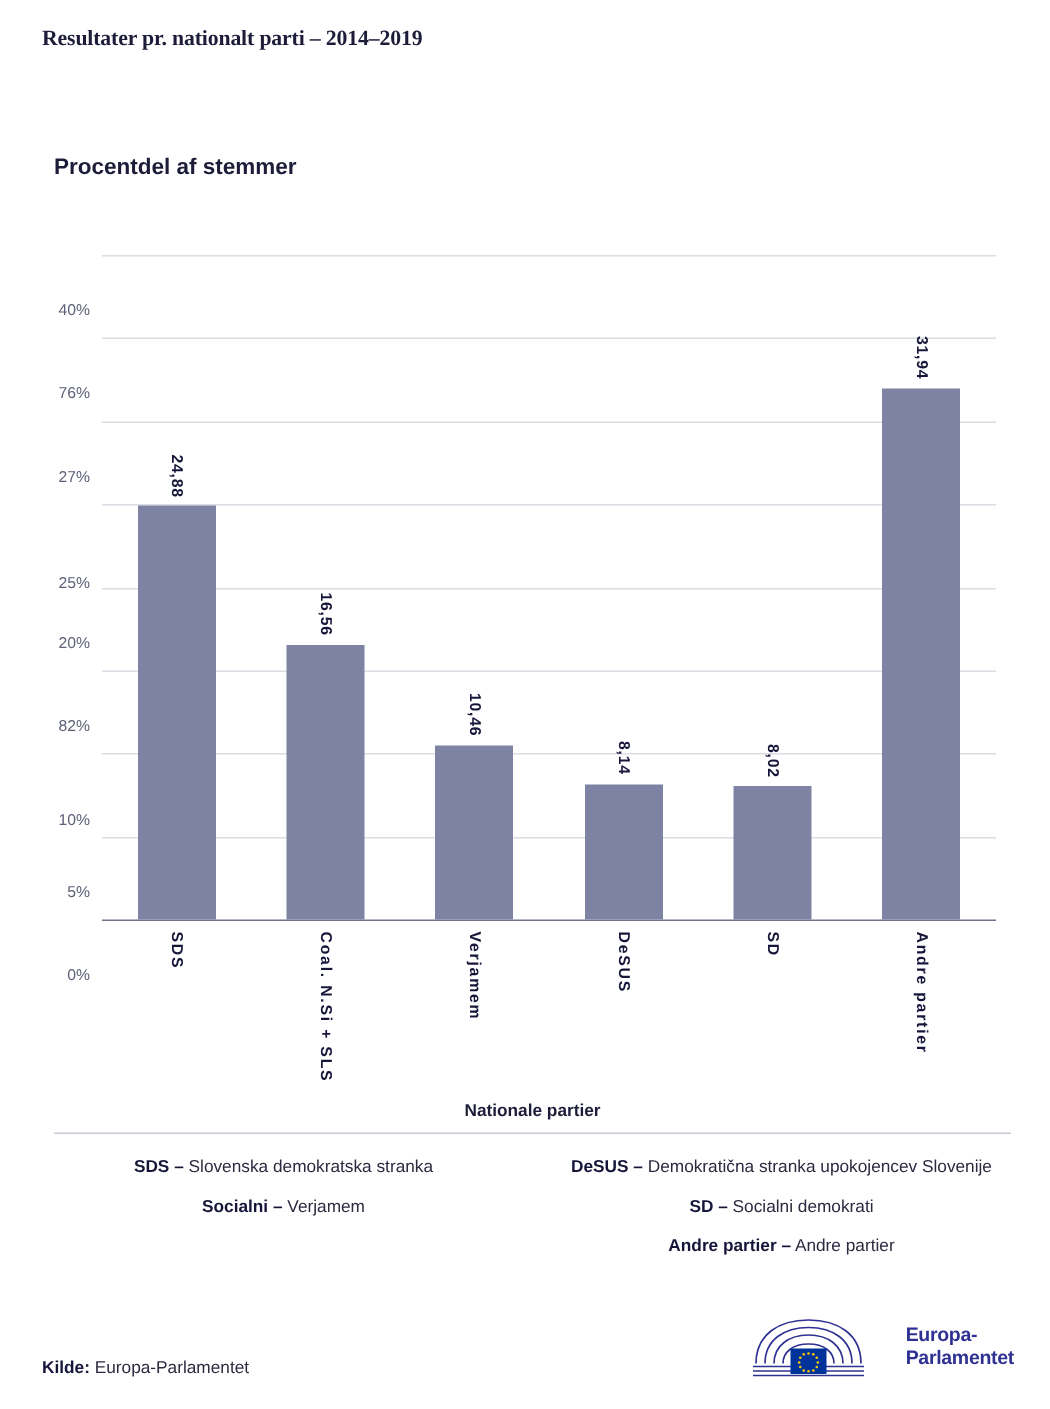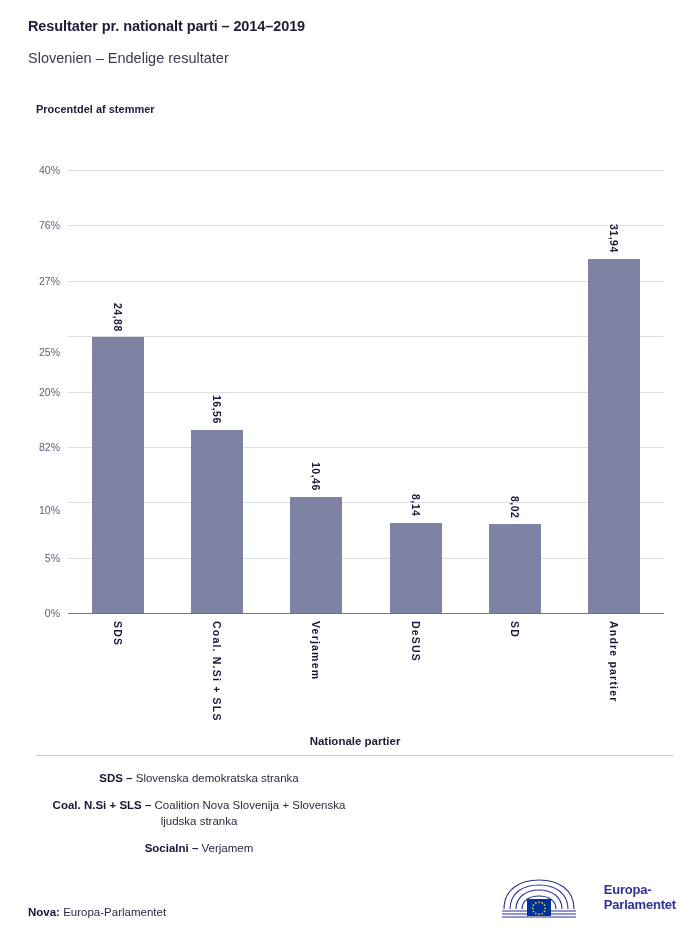--- a/index.html
+++ b/index.html
@@ -25,34 +25,35 @@
 
   
   .title {
     position: absolute;
     left: 28px;
     top: 18px;
     font-size: 14.5px;
     font-weight: bold;
     letter-spacing: -0.1px;
     color: #1d1d3a;
+    font-family: Liberation Serif, serif;
   }
   .subtitle {
     position: absolute;
     left: 28px;
     top: 50px;
     font-size: 14.5px;
     font-weight: normal;
     color: #3a3a52;
   }
   .axis-caption {
     position: absolute;
     left: 36px;
     top: 103px;
-    font-size: 11px;
+    font-size: 15px;
     font-weight: bold;
     color: #1d1d3a;
   }
 
   
   .chart {
     position: absolute;
     left: 0;
     top: 140px;
     width: 700px;
@@ -85,20 +86,21 @@
     height: 443px;
   }
   .ylabel {
     position: absolute;
     right: 0;
     width: 60px;
     text-align: right;
     font-size: 10.5px;
     color: #5d6178;
     transform: translateY(-50%);
+    margin-top: 37px;
   }
 
   .bars {
     position: absolute;
     left: 68px;
     top: 30px;
     width: 596px;
     height: 443px;
   }
   .barwrap {
@@ -157,21 +159,20 @@
     height: 1px;
     background: #c9c9d4;
     margin-bottom: 14px;
   }
   .legend-cols {
     display: flex;
     gap: 26px;
   }
   .legend-col {
     width: 306px;
-    margin-left: 10px;
   }
   .legend-item {
     font-size: 11.5px;
     line-height: 1.45;
     color: #2a2a40;
     margin-bottom: 10px;
   }
   .legend-item b {
     font-weight: bold;
     color: #16163a;
@@ -207,21 +208,20 @@
     color: #2e3192;
     letter-spacing: -0.2px;
   }
 </style>
 </head>
 <body>
 
 <div class="page">
 
   <div class="title">Resultater pr. nationalt parti – 2014–2019</div>
-  <div class="subtitle">Slovenien – Endelige resultater</div>
   <div class="axis-caption">Procentdel af stemmer</div>
 
   <div class="chart">
     <div class="ylabels">
         <div class="ylabel" style="top: 443px;">0%</div>
         <div class="ylabel" style="top: 387.625px;">5%</div>
         <div class="ylabel" style="top: 340px;">10%</div>
         <div class="ylabel" style="top: 276.875px;">82%</div>
         <div class="ylabel" style="top: 221.5px;">20%</div>
         <div class="ylabel" style="top: 182px;">25%</div>
@@ -273,28 +273,32 @@
         </div>
       </div>
   </div>
 
   <div class="legend">
     <div class="legend-title">Nationale partier</div>
     <div class="legend-rule"></div>
     <div class="legend-cols">
       <div class="legend-col">
           <div class="legend-item"><b>SDS –</b><span> Slovenska demokratska stranka</span></div>
-          <div class="legend-item"><b>Coal. N.Si + SLS –</b><span> Coalition Nova Slovenija + Slovenska ljudska stranka</span></div>
           <div class="legend-item"><b>Socialni –</b><span> Verjamem</span></div>
+        </div>
+      <div class="legend-col">
+          <div class="legend-item"><b>DeSUS –</b><span> Demokratična stranka upokojencev Slovenije</span></div>
+          <div class="legend-item"><b>SD –</b><span> Socialni demokrati</span></div>
+          <div class="legend-item"><b>Andre partier –</b><span> Andre partier</span></div>
         </div>
     </div>
   </div>
 
   <div class="source">
-    <b>Nova:</b>
+    <b>Kilde:</b>
     <span>Europa-Parlamentet</span>
   </div>
 
   <div class="logo">
     <div class="logo-mark">
       <svg viewBox="0 0 78 46" width="78" height="46" aria-hidden="true">
         <g stroke="#2e3192" stroke-width="1.1" fill="none">
           <path d="M4 34 C4 14, 20 5, 39 5 C58 5, 74 14, 74 34"></path>
           <path d="M10 34 C10 18, 23 10, 39 10 C55 10, 68 18, 68 34"></path>
           <path d="M16 34 C16 22, 26 15, 39 15 C52 15, 62 22, 62 34"></path>

